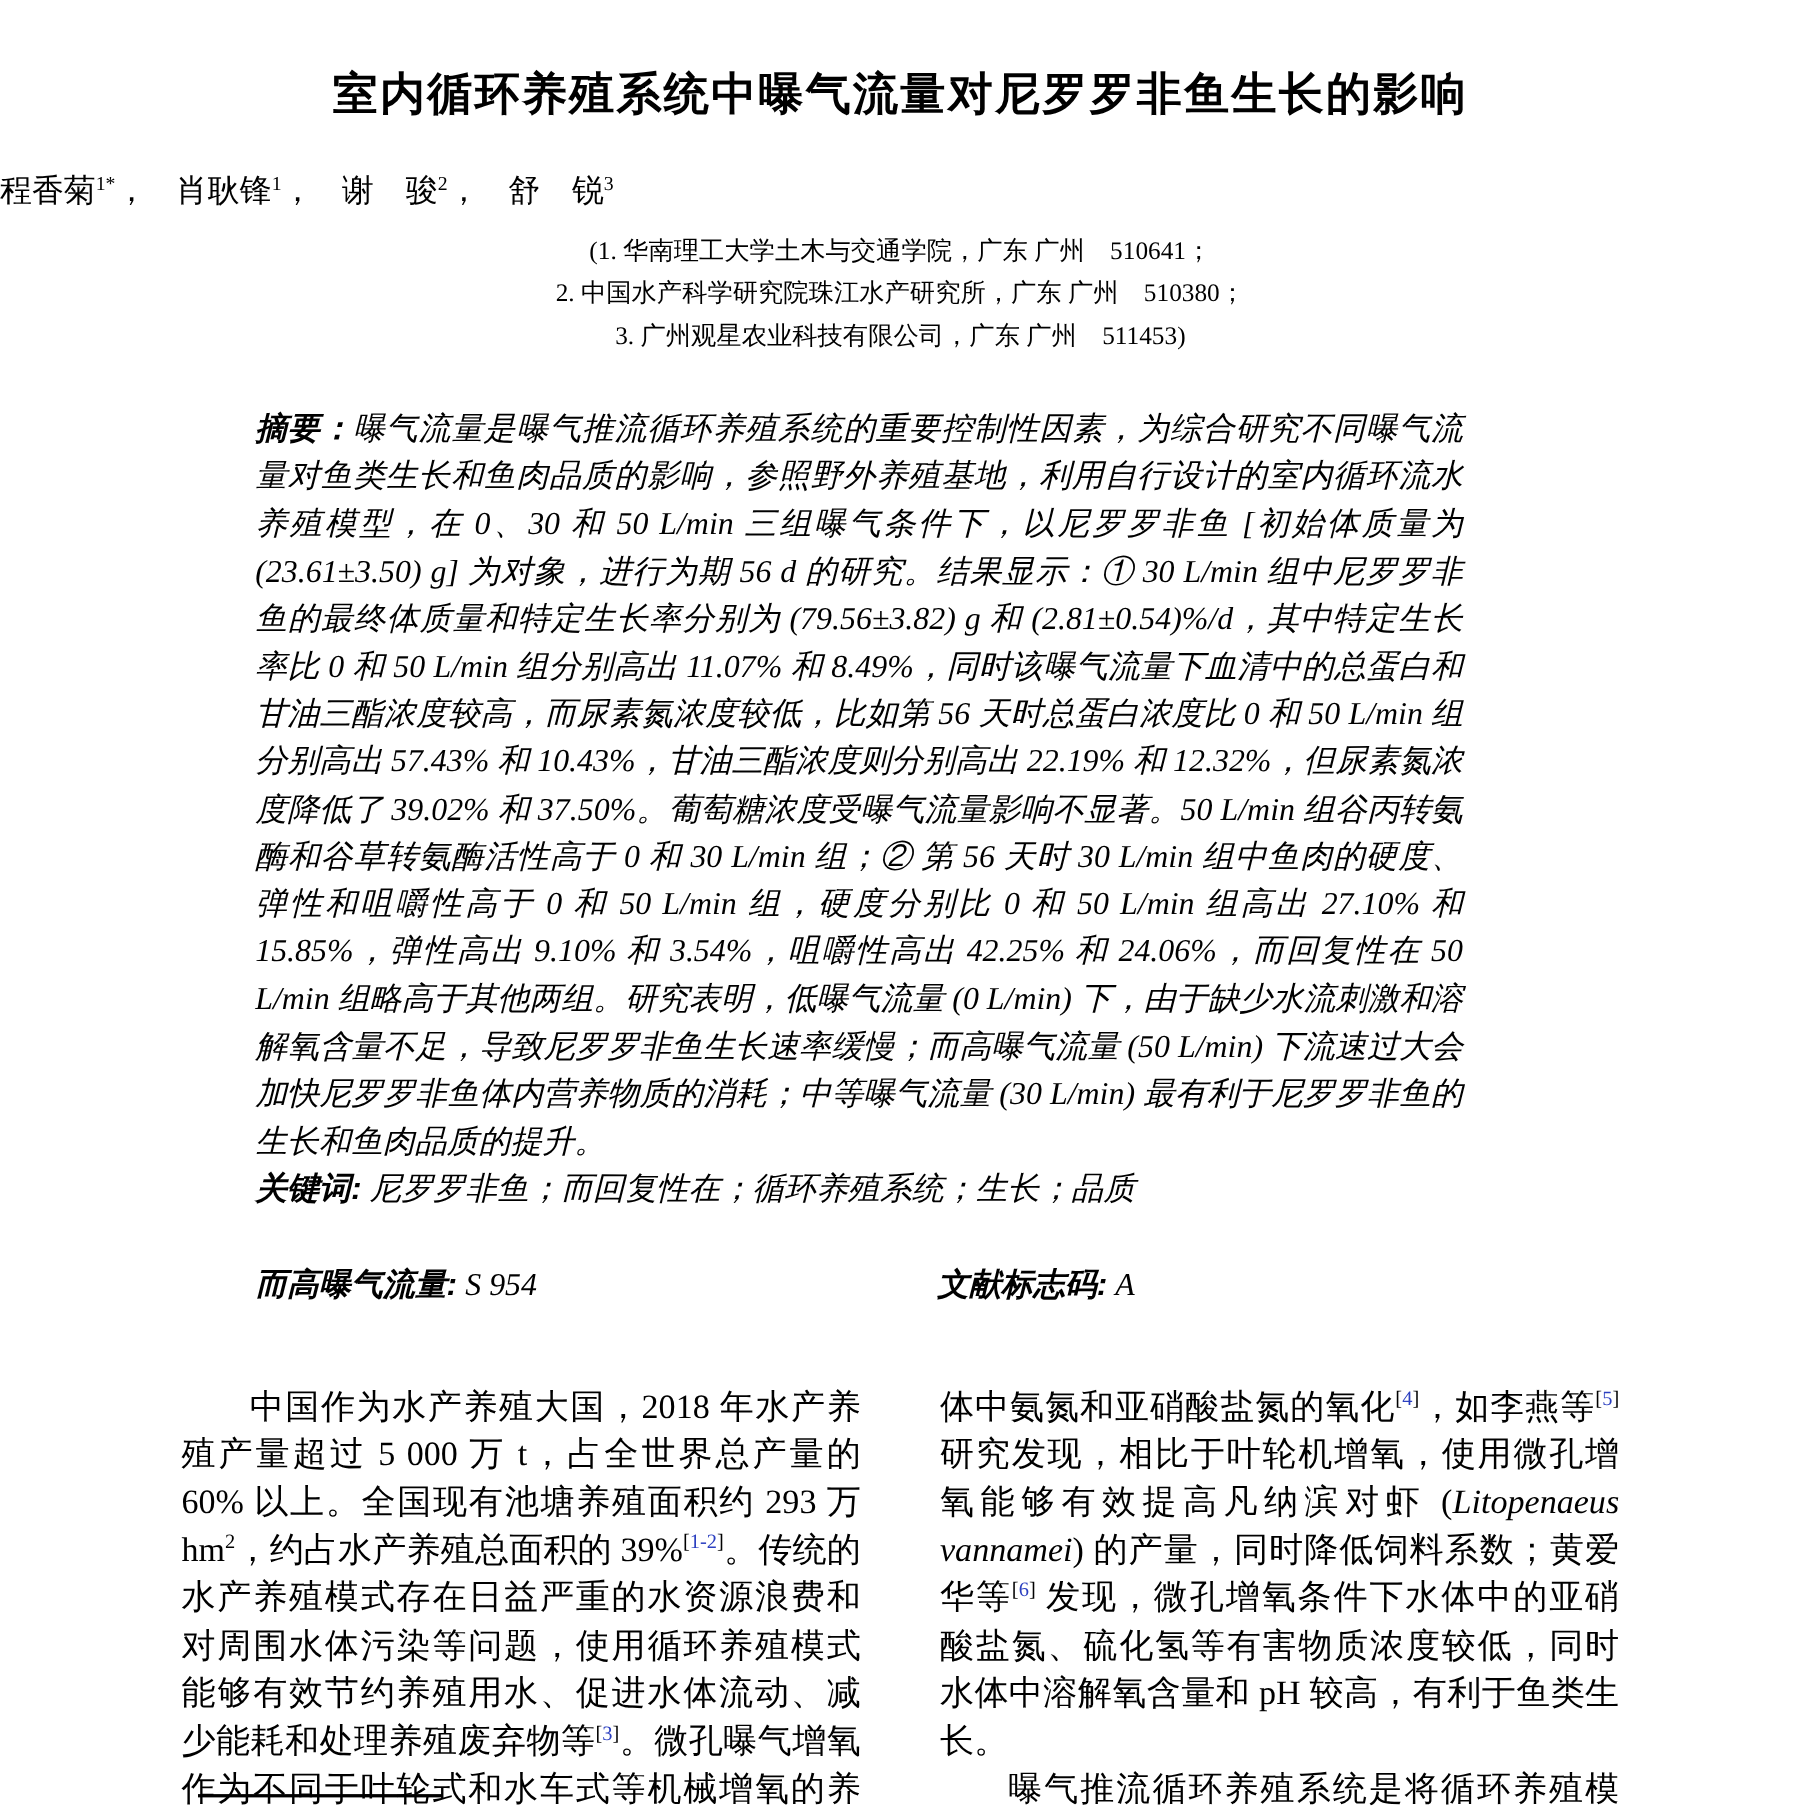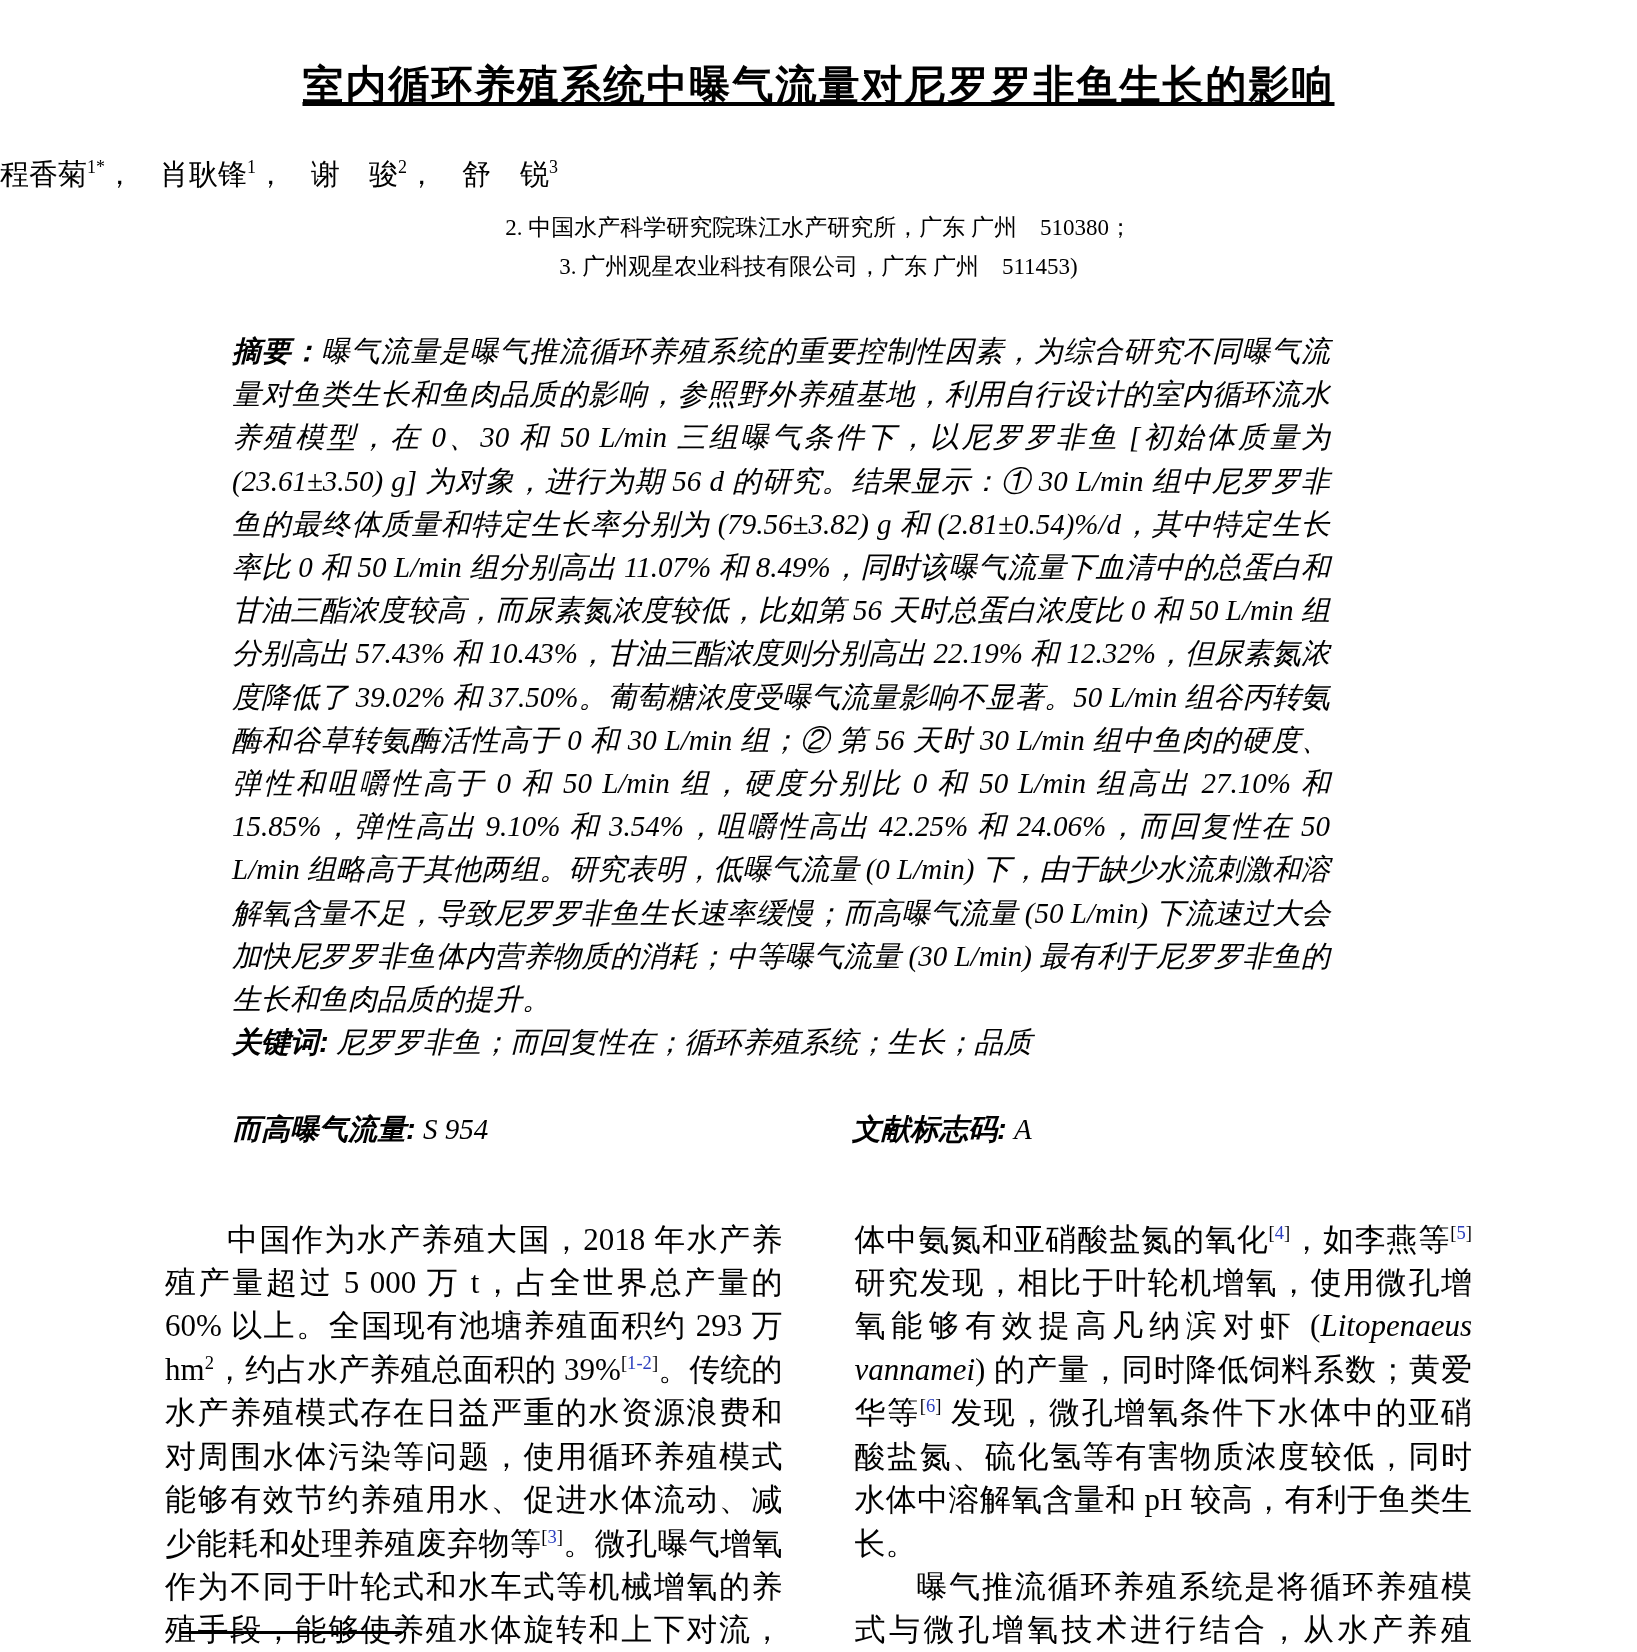--- a/index.html
+++ b/index.html
@@ -15,21 +15,20 @@
 
   
   .title {
     text-align: center;
     font-family: "Liberation Sans", "DejaVu Sans", sans-serif;
     font-weight: bold;
     font-size: 41px;
     line-height: 54px;
     letter-spacing: 2px;
     margin: 0;
-    text-decoration: underline;
   }
   .authors {
     font-size: 29px;
     line-height: 40px;
     margin-top: 42px;
   }
   .authors .author-sep { margin-right: 26px; }
   .authors sup { font-size: 0.62em; }
   .affiliations {
     text-align: center;
@@ -87,20 +86,21 @@
 </head>
 <body>
 
 <div class="page">
 
   <h1 class="title">室内循环养殖系统中曝气流量对尼罗罗非鱼生长的影响</h1>
 
   <div class="authors"><span><span>程香菊</span><sup>1*</sup></span><span class="author-sep">，</span><span><span>肖耿锋</span><sup>1</sup></span><span class="author-sep">，</span><span><span>谢　骏</span><sup>2</sup></span><span class="author-sep">，</span><span><span>舒　锐</span><sup>3</sup></span></div>
 
   <div class="affiliations">
+      <div>(1. 华南理工大学土木与交通学院，广东 广州　510641；</div>
       <div>2. 中国水产科学研究院珠江水产研究所，广东 广州　510380；</div>
       <div>3. 广州观星农业科技有限公司，广东 广州　511453)</div>
     </div>
 
   <div class="abs-wrap"><b class="lab">摘要：</b><span>曝气流量是曝气推流循环养殖系统的重要控制性因素，为综合研究不同曝气流量对鱼类生长和鱼肉品质的影响，参照野外养殖基地，利用自行设计的室内循环流水养殖模型，在 0、30 和 50 L/min 三组曝气条件下，以尼罗罗非鱼 [初始体质量为 (23.61±3.50) g] 为对象，进行为期 56 d 的研究。结果显示：① 30 L/min 组中尼罗罗非鱼的最终体质量和特定生长率分别为 (79.56±3.82) g 和 (2.81±0.54)%/d，其中特定生长率比 0 和 50 L/min 组分别高出 11.07% 和 8.49%，同时该曝气流量下血清中的总蛋白和甘油三酯浓度较高，而尿素氮浓度较低，比如第 56 天时总蛋白浓度比 0 和 50 L/min 组分别高出 57.43% 和 10.43%，甘油三酯浓度则分别高出 22.19% 和 12.32%，但尿素氮浓度降低了 39.02% 和 37.50%。葡萄糖浓度受曝气流量影响不显著。50 L/min 组谷丙转氨酶和谷草转氨酶活性高于 0 和 30 L/min 组；② 第 56 天时 30 L/min 组中鱼肉的硬度、弹性和咀嚼性高于 0 和 50 L/min 组，硬度分别比 0 和 50 L/min 组高出 27.10% 和 15.85%，弹性高出 9.10% 和 3.54%，咀嚼性高出 42.25% 和 24.06%，而回复性在 50 L/min 组略高于其他两组。研究表明，低曝气流量 (0 L/min) 下，由于缺少水流刺激和溶解氧含量不足，导致尼罗罗非鱼生长速率缓慢；而高曝气流量 (50 L/min) 下流速过大会加快尼罗罗非鱼体内营养物质的消耗；中等曝气流量 (30 L/min) 最有利于尼罗罗非鱼的生长和鱼肉品质的提升。</span></div>
 
   <div class="abs-wrap kw-row"><b class="lab">关键词:</b><span> 尼罗罗非鱼；而回复性在；循环养殖系统；生长；品质</span></div>
 
   <div class="abs-wrap clc-row">
     <span class="clc-group-left"><b class="lab">而高曝气流量:</b><span> S 954</span></span><span><b class="lab">文献标志码:</b><span> A</span></span>

